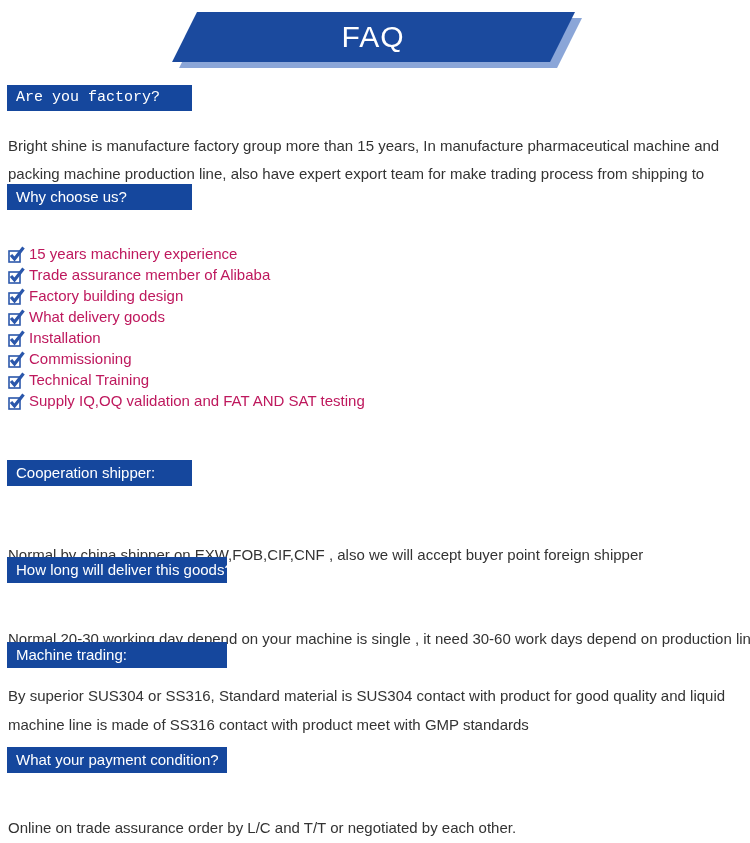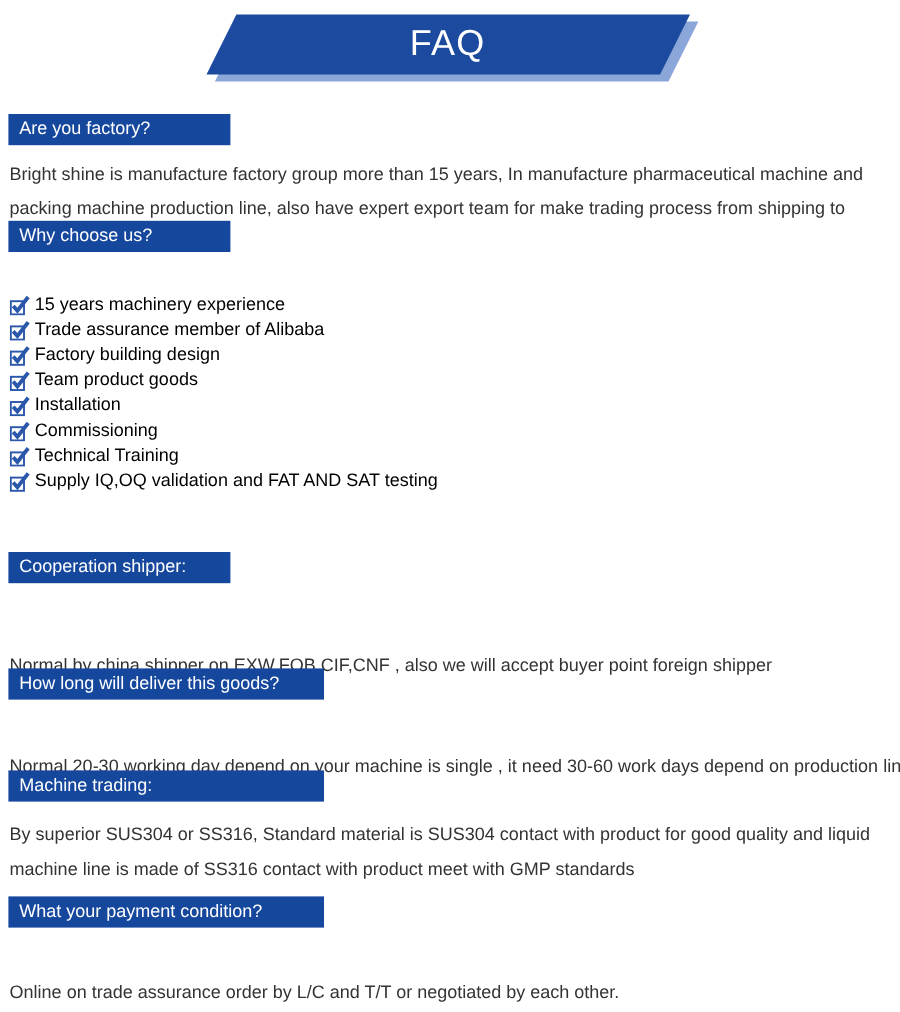--- a/index.html
+++ b/index.html
@@ -25,48 +25,48 @@
     color:#ffffff;font-size:30px;letter-spacing:1px;font-weight:400;
   }
 
   
   .sec-header{
     position:absolute;left:7px;height:26px;background:#15479d;
     color:#ffffff;font-size:15px;line-height:26px;padding-left:9px;
     box-sizing:border-box;white-space:nowrap;
   }
   .w-narrow{width:185px;}
-  .w-wide{width:263px;}
+  .w-wide{width:220px;}
 
   
   .sec-body{
     position:absolute;left:8px;width:740px;
     font-size:15px;line-height:28px;color:#333333;
   }
   .one-line{line-height:21px;white-space:nowrap;margin-top:31px;}
 
   
   .checklist{position:absolute;left:8px;top:243px;width:600px;}
   .check-item{
     display:flex;align-items:center;height:21px;
-    font-size:15px;color:#000000;
+    font-size:15px;color:#be185d;
   }
   .check-icon{width:18px;height:17px;flex:0 0 18px;margin-right:3px;position:relative;top:1px;}
 </style>
 </head>
 <body>
 
 <div class="banner-wrap">
   <div class="banner-shadow"></div>
   <div class="banner-main">
     <span class="banner-title">FAQ</span>
   </div>
 </div>
 
-<div class="sec-header w-narrow" style="top:95px;">Are you factory?</div>
+<div class="sec-header w-narrow" style="top:85px;font-family:Liberation Mono, monospace;">Are you factory?</div>
 <div class="sec-body" style="top:132px;">Bright shine is manufacture factory group more than 15 years, In manufacture pharmaceutical machine and packing machine production line, also have expert export team for make trading process from shipping to custom clearance</div>
 
 <div class="sec-header w-narrow" style="top:184px;">Why choose us?</div>
 
 <div class="checklist">
   <div class="check-item">
     <svg class="check-icon" viewBox="0 0 18 17">
         <rect x="1" y="5" width="11" height="11" fill="#ffffff" stroke="#2b57ab" stroke-width="1.6"></rect>
         <path d="M3 9 L6.5 13 L15.5 1.5" fill="none" stroke="#2b57ab" stroke-width="3.2"></path>
       </svg>
@@ -84,21 +84,21 @@
         <rect x="1" y="5" width="11" height="11" fill="#ffffff" stroke="#2b57ab" stroke-width="1.6"></rect>
         <path d="M3 9 L6.5 13 L15.5 1.5" fill="none" stroke="#2b57ab" stroke-width="3.2"></path>
       </svg>
     <span>Factory building design</span>
   </div>
   <div class="check-item">
     <svg class="check-icon" viewBox="0 0 18 17">
         <rect x="1" y="5" width="11" height="11" fill="#ffffff" stroke="#2b57ab" stroke-width="1.6"></rect>
         <path d="M3 9 L6.5 13 L15.5 1.5" fill="none" stroke="#2b57ab" stroke-width="3.2"></path>
       </svg>
-    <span>Team product goods</span>
+    <span>What delivery goods</span>
   </div>
   <div class="check-item">
     <svg class="check-icon" viewBox="0 0 18 17">
         <rect x="1" y="5" width="11" height="11" fill="#ffffff" stroke="#2b57ab" stroke-width="1.6"></rect>
         <path d="M3 9 L6.5 13 L15.5 1.5" fill="none" stroke="#2b57ab" stroke-width="3.2"></path>
       </svg>
     <span>Installation</span>
   </div>
   <div class="check-item">
     <svg class="check-icon" viewBox="0 0 18 17">

